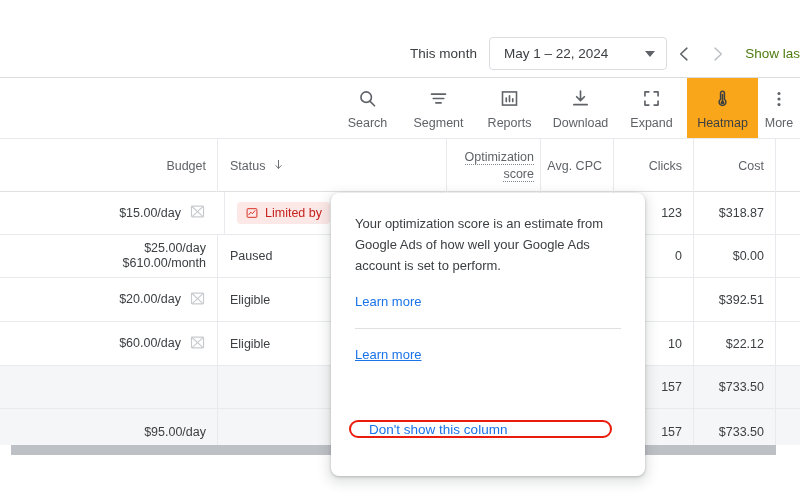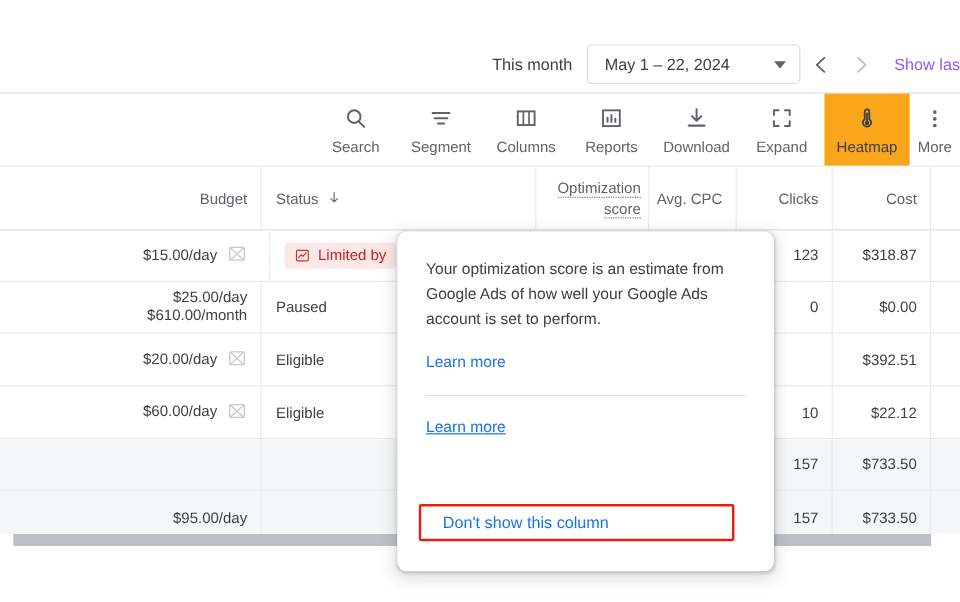--- a/index.html
+++ b/index.html
@@ -32,21 +32,21 @@
     width: 0; height: 0; border-left: 5px solid transparent;
     border-right: 5px solid transparent; border-top: 6px solid #5f6368;
     margin-left: 22px;
   }
   .navarrow {
     width: 34px; height: 34px; display: flex; align-items: center;
     justify-content: center; cursor: pointer; font-size: 0;
   }
   .navarrow svg { display: block; }
   .showlast {
-    font-size: 13.5px; color: #8b5cf6; white-space: nowrap; cursor: pointer;
+    font-size: 13.5px; color: #4d7c0f; white-space: nowrap; cursor: pointer;
     margin-left: 10px; overflow: hidden;
   }
 
   
   .toolbar {
     position: absolute; left: 0; top: 47px; width: 800px; height: 62px;
     border-top: 1px solid #dadce0; border-bottom: 1px solid #e8eaed;
     background: #fff; display: flex; align-items: stretch;
     justify-content: flex-end;
   }
@@ -128,22 +128,22 @@
   .tt-para {
     font-size: 13px; line-height: 21px; color: #3c4043;
   }
   .tt-link {
     display: inline-block; font-size: 13px; color: #1a73e8; cursor: pointer;
     margin-top: 18px;
   }
   .tt-link.ul { text-decoration: underline; margin-top: 2px; }
   .tt-divider { height: 1px; background: #e0e0e0; margin: 18px 0 16px 0; }
   .tt-cta-box {
-    position: absolute; left: 18px; top: 227px; width: 263px; height: 31px;
-    border: 2px solid #ea1c0d; border-radius: 2px;
+    position: absolute; left: 18px; top: 227px; width: 263px; height: 18px;
+    border: 2px solid #ea1c0d; border-radius: 14px;
     display: flex; align-items: center; padding-left: 18px; cursor: pointer;
   }
   .tt-cta-box .cta {
     font-size: 13.5px; color: #1a73e8; white-space: nowrap;
   }
 </style>
 </head>
 <body>
 
 <div id="root">
@@ -187,29 +187,20 @@
 
     <div class="tb-item">
       <span class="ico">
         <svg width="21" height="21" viewBox="0 0 24 24">
           <path d="M4 7h16M6 12h12M9 17h6" stroke="#5f6368" stroke-width="1.9" stroke-linecap="round"></path>
         </svg>
       </span>
       <span class="lbl">Segment</span>
     </div>
 
-    <div class="tb-item">
-      <span class="ico">
-        <svg width="21" height="21" viewBox="0 0 24 24">
-          <rect x="4" y="5.5" width="16" height="13" fill="none" stroke="#5f6368" stroke-width="1.8"></rect>
-          <path d="M9.3 5.5v13M14.7 5.5v13" stroke="#5f6368" stroke-width="1.6"></path>
-        </svg>
-      </span>
-      <span class="lbl">Columns</span>
-    </div>
 
     <div class="tb-item">
       <span class="ico">
         <svg width="21" height="21" viewBox="0 0 24 24">
           <rect x="4" y="4.5" width="16" height="15" fill="none" stroke="#5f6368" stroke-width="1.8"></rect>
           <path d="M8.3 15.5v-4M12 15.5v-6.5M15.7 15.5v-3" stroke="#5f6368" stroke-width="1.9" stroke-linecap="round"></path>
         </svg>
       </span>
       <span class="lbl">Reports</span>
     </div>

